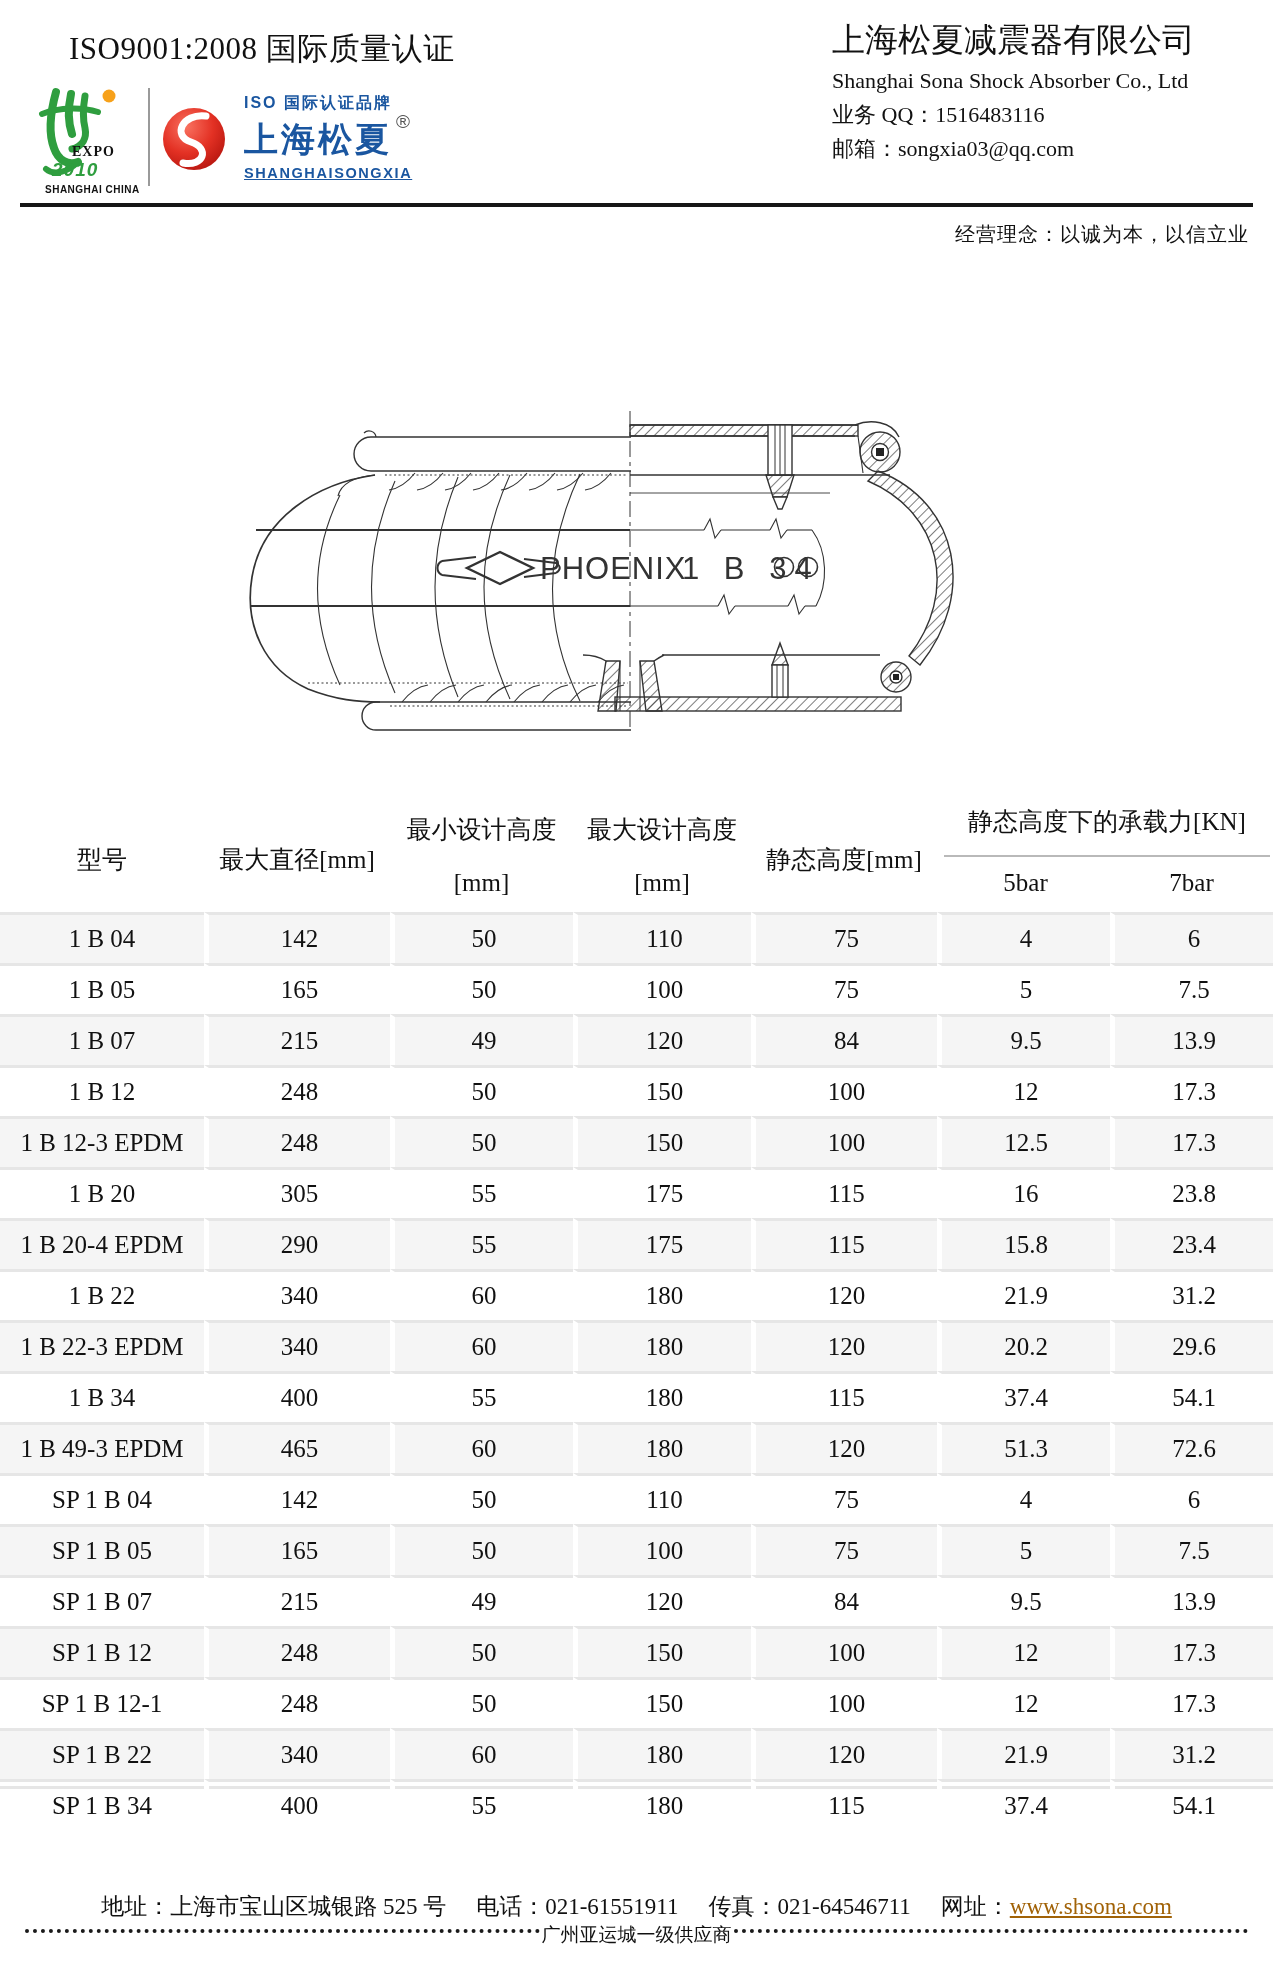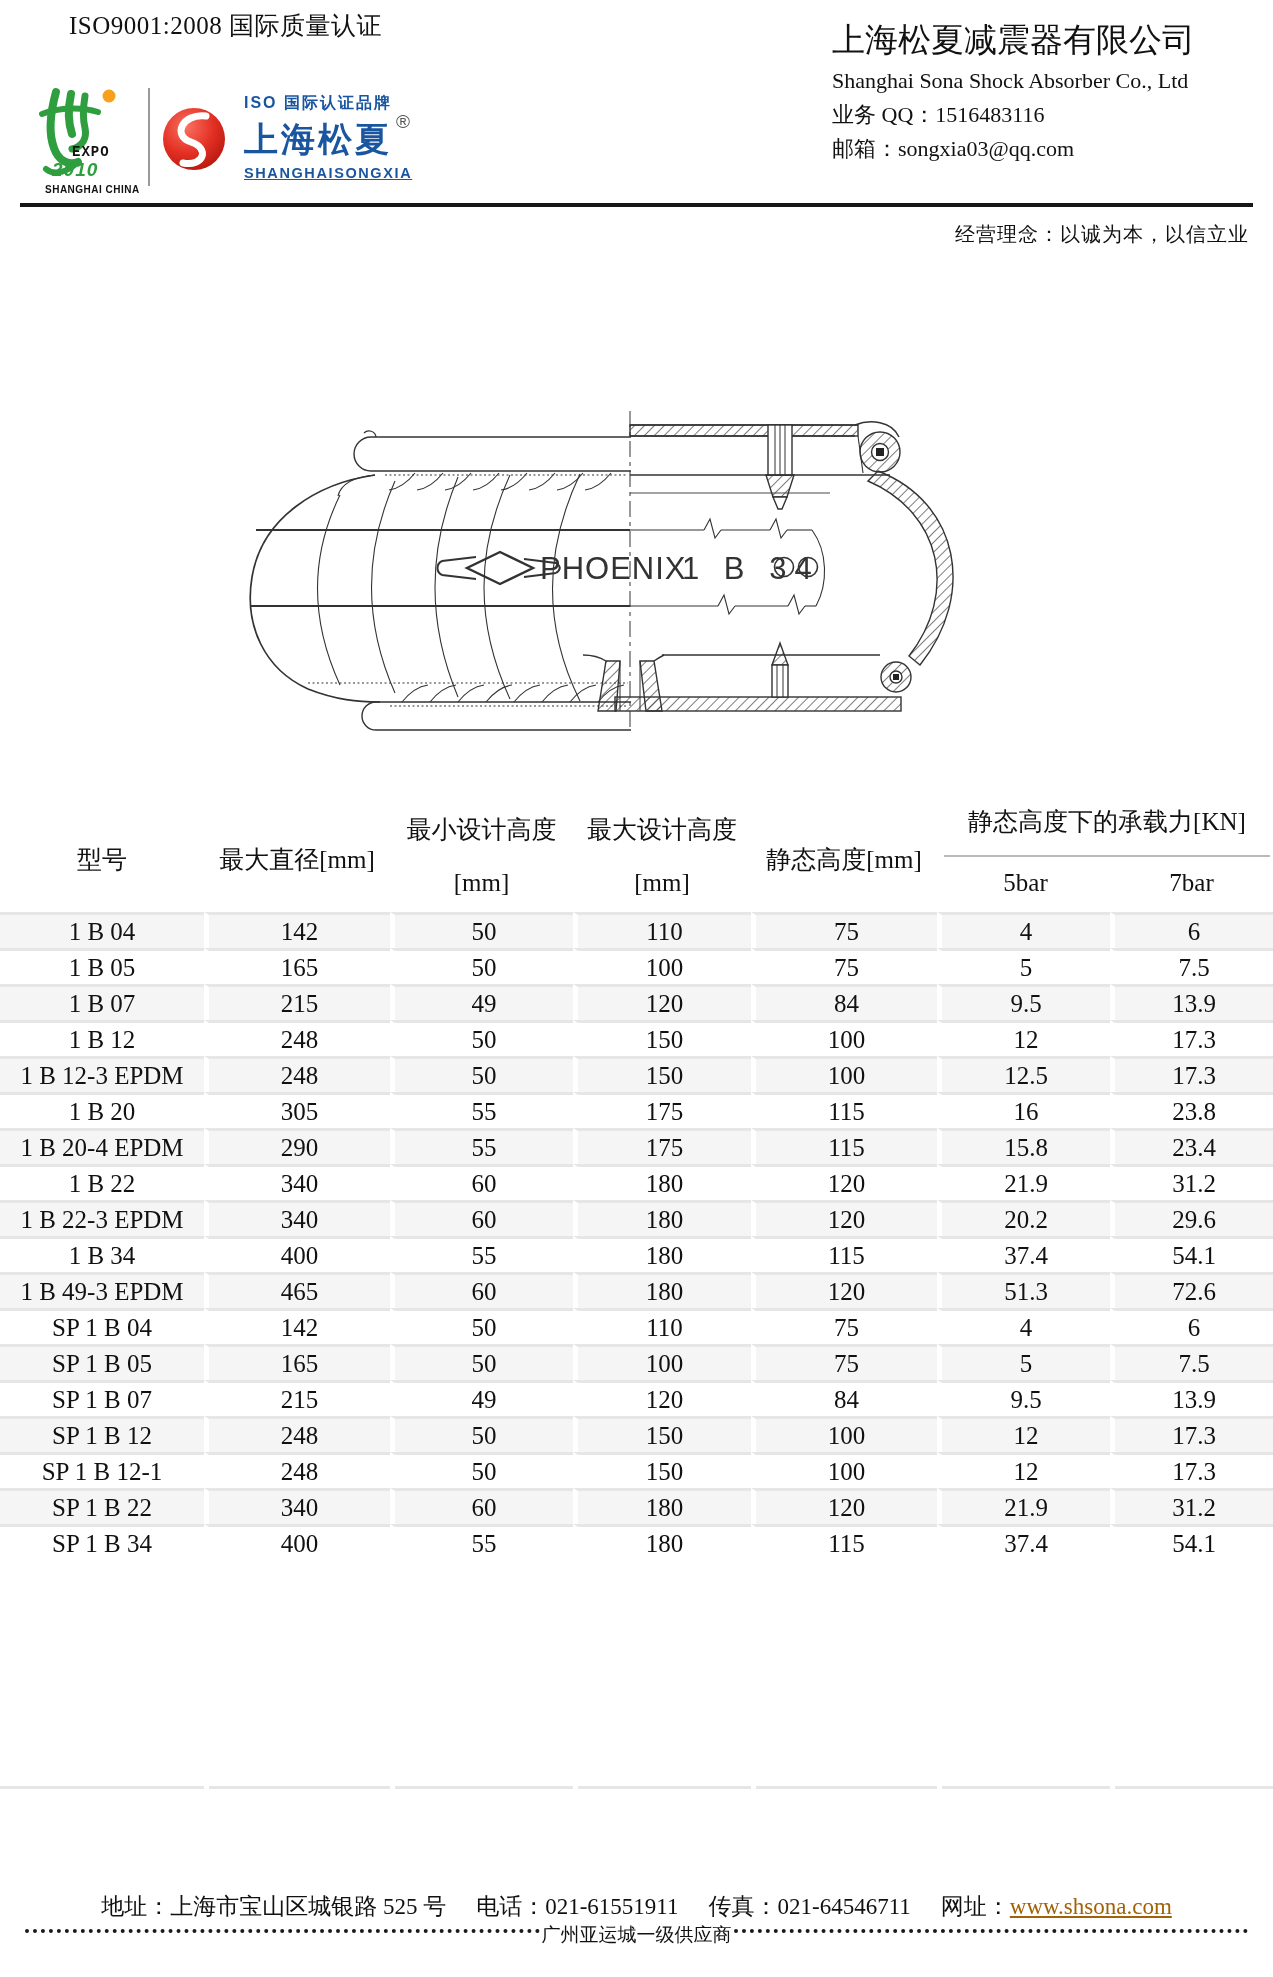--- a/index.html
+++ b/index.html
@@ -4,23 +4,23 @@
 <style>
   html,body{margin:0;padding:0;background:#888;}
   .page{
     position:relative; width:1273px; height:1977px; background:#ffffff;
     font-family:"Liberation Serif","DejaVu Serif",serif; color:#111;
     margin:0 auto; overflow:hidden;
   }
   .abs{position:absolute;}
 
   
-  .cert{left:69px; top:9px; font-size:25px; letter-spacing:.5px;}
+  .cert{left:69px; top:28px; font-size:31px; letter-spacing:.5px;}
   .expo-logo{left:26px; top:84px; width:112px; height:112px;}
-  .expo-word{position:absolute; left:46px; top:60px; font-family:Liberation Mono, monospace; font-weight:bold; font-size:14px; letter-spacing:1px; color:#111;}
+  .expo-word{position:absolute; left:46px; top:60px; font-family:Liberation Serif, serif; font-weight:bold; font-size:14px; letter-spacing:1px; color:#111;}
   .expo-year{position:absolute; left:26px; top:75px; font-family:"Liberation Sans",sans-serif; font-weight:bold; font-style:italic; font-size:19px; color:#2f9e3f; letter-spacing:1px;}
   .expo-loc{position:absolute; left:4px; top:100px; font-family:"Liberation Sans",sans-serif; font-weight:bold; font-size:10px; color:#111; letter-spacing:.5px; white-space:nowrap;padding-left:15px;}
   .logo-divider{left:148px; top:88px; width:2px; height:98px; background:#9a9a9a;}
   .songxia{left:162px; top:93px; width:330px; height:100px;}
   .sx-ball{position:absolute; left:0px; top:14px; width:64px; height:64px;}
   .sx-text{position:absolute; left:82px; top:0;}
   .sx-tag{font-family:"Liberation Sans",sans-serif; font-weight:bold; font-size:16px; color:#1a56a0; letter-spacing:2px; white-space:nowrap;}
   .sx-name-row{margin-top:3px; white-space:nowrap;}
   .sx-name{font-family:Liberation Mono, monospace; font-weight:bold; font-size:34px; color:#1a56a0; letter-spacing:3px;}
   .sx-reg{font-family:"Liberation Sans",sans-serif; font-size:19px; color:#555; vertical-align:top; position:relative; top:-6px; left:4px;}
@@ -33,21 +33,21 @@
   .motto{top:221px; right:24px; font-size:20px; letter-spacing:1px; white-space:nowrap;}
 
   
   .drawing{left:190px; top:325px; width:810px; height:415px;}
 
   
   .thead{left:0; top:795px; width:1273px; height:117px; font-size:25px;}
   .th{position:absolute; text-align:center; white-space:nowrap;}
   .group-underline{position:absolute; left:944px; top:60px; width:326px; height:2px; background:#b9b9b9;}
   .tbody{left:0; top:912px; width:1273px;}
-  .trow{display:grid; grid-template-columns:204px 186px 183px 178px 186px 173px 163px; height:36px;}
+  .trow{display:grid; grid-template-columns:204px 186px 183px 178px 186px 173px 163px; height:51px;}
   .trow.odd  .td{background:#f5f5f5;}
   .trow.even .td{background:#ffffff;}
   .td{box-sizing:border-box; display:flex; align-items:center; justify-content:center;
       font-size:25px; border-top:3px solid #e6e6e6;}
   .td + .td{border-left:5px solid #ffffff;}
   .tbody-bottom{left:0; top:1785.5px; width:1273px; height:3px;}
   .tbody-bottom .seg{position:absolute; top:0; height:3px; background:#e6e6e6;}
 
   
   .footer-line{left:0; top:1891px; width:1273px; display:flex; justify-content:center; gap:30px; font-size:23px; white-space:nowrap;}

